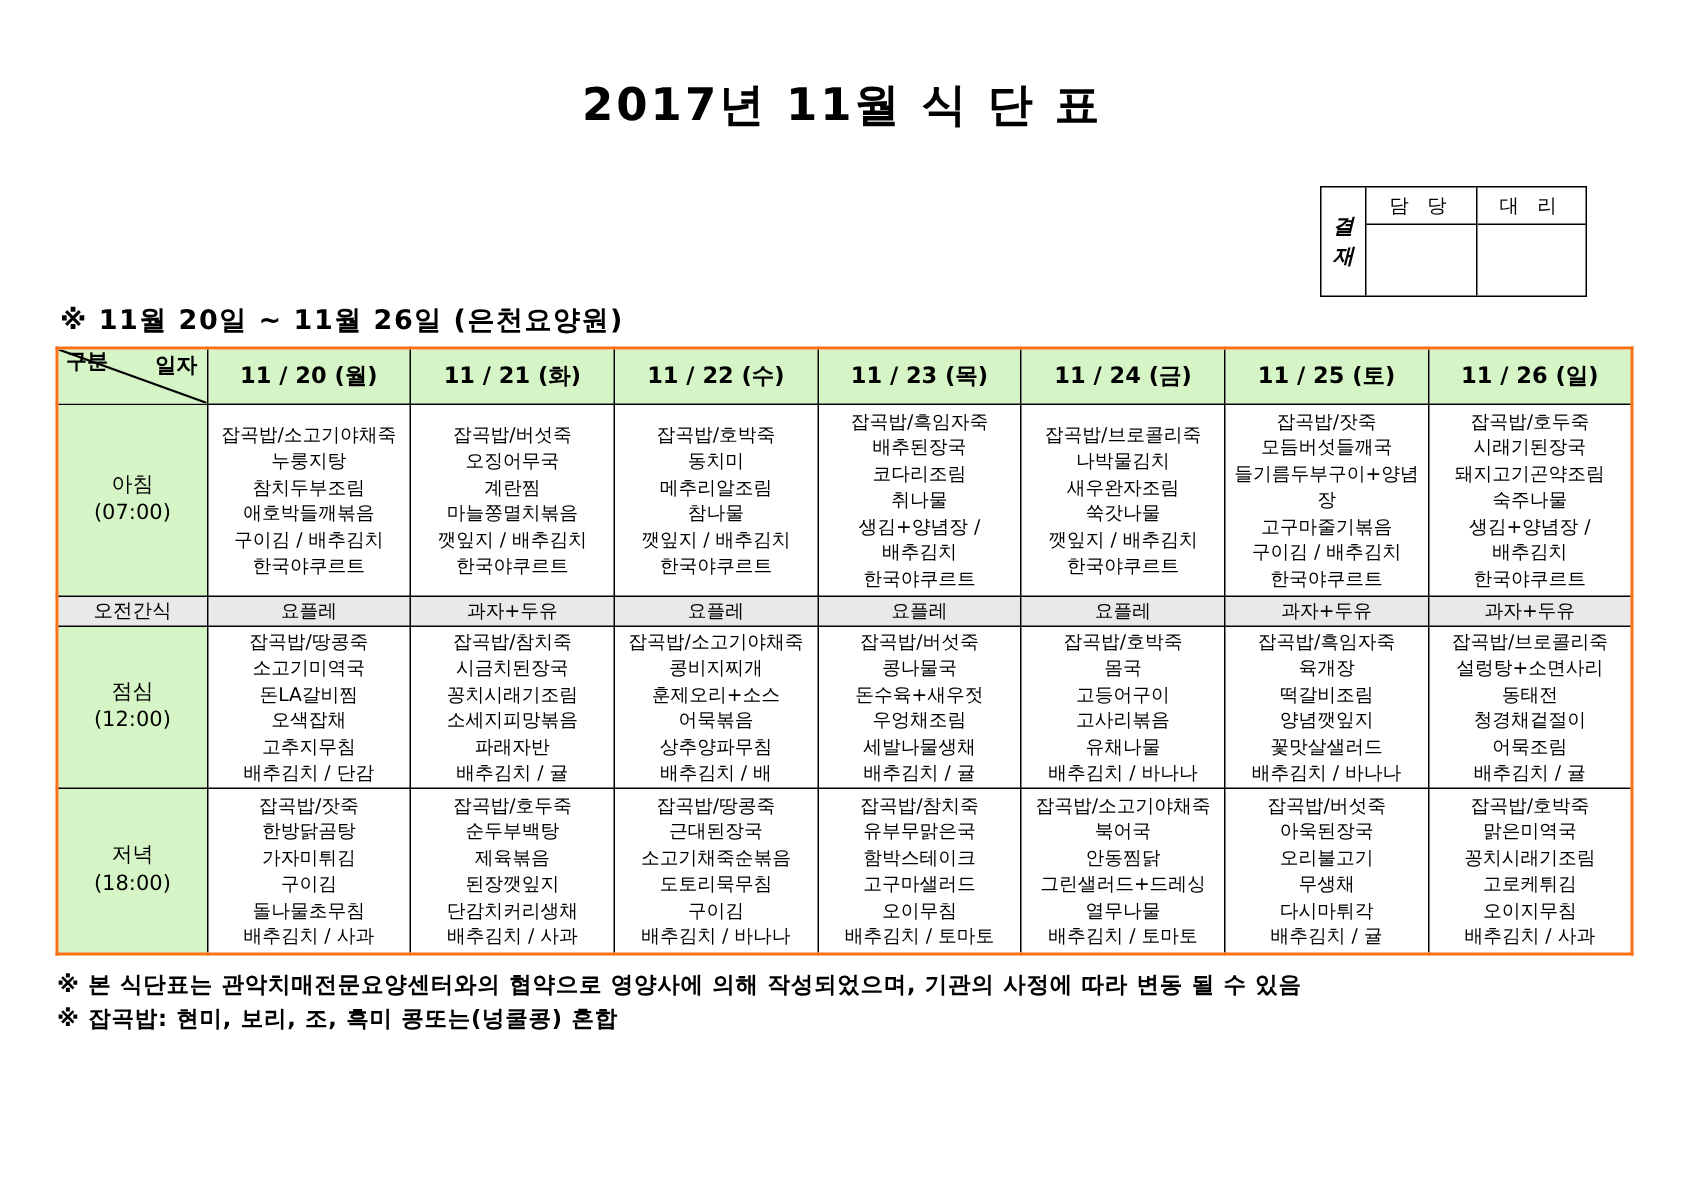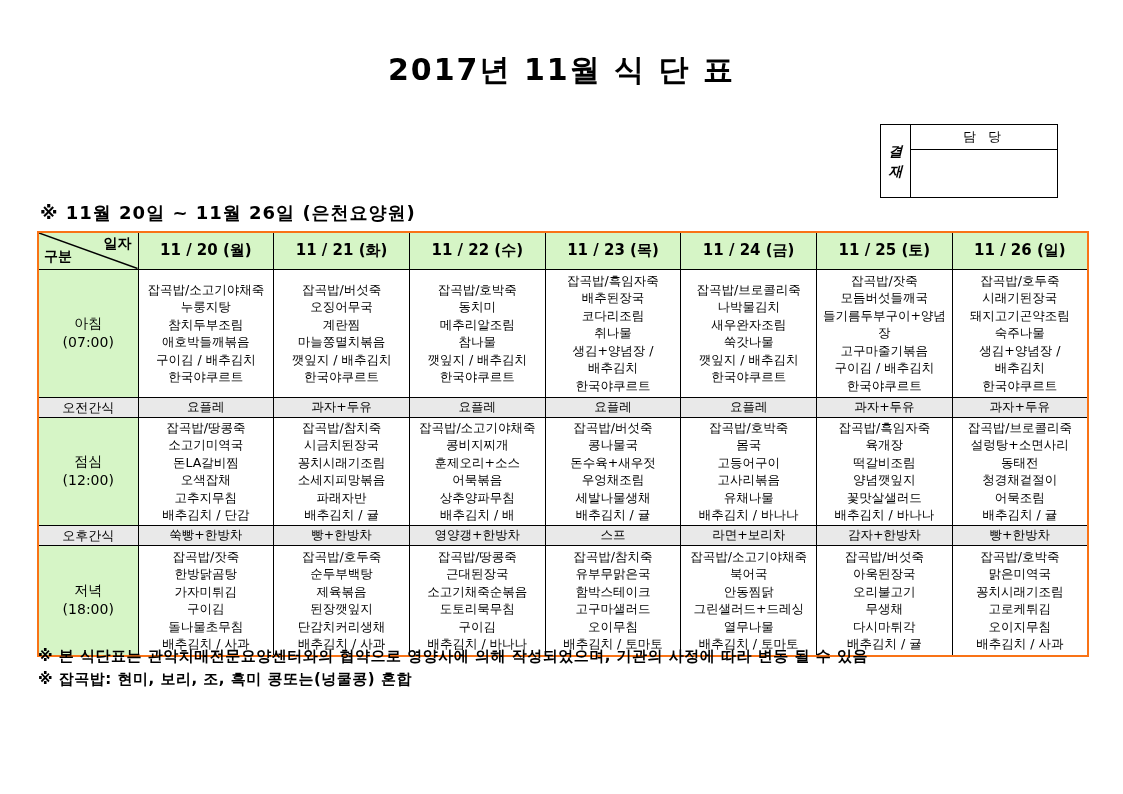--- a/index.html
+++ b/index.html
@@ -50,21 +50,21 @@
     border:1px solid #000; text-align:center; vertical-align:middle;
     overflow:hidden;
   }
   .menu-table thead th{
     background:var(--green,#d6f5c6);
     height:37px; font-size:15px; font-weight:bold;
   }
   .corner{ position:relative; padding:0; }
   .corner svg{ position:absolute; left:0; top:0; width:100%; height:100%; display:block; }
   .corner-top{ position:absolute; top:2px; right:6px; font-size:14px; font-weight:bold; }
-  .corner-bottom{ position:absolute; bottom:3px; left:5px; font-size:14px; font-weight:bold; }
+  .corner-bottom{ position:absolute; bottom:19px; left:5px; font-size:14px; font-weight:bold; }
 
   .row-label{
     background:var(--green,#d6f5c6);
     font-size:14px; font-weight:normal; line-height:19px;
   }
   .menu-table td{ font-size:12.5px; line-height:17.5px; padding:1px 0; }
   tr.breakfast{ height:128px; }
   tr.lunch{ height:106px; }
   tr.dinner{ height:111px; }
   tr.snack{ height:19px; background:var(--gray,#e9e9e9); }
@@ -78,20 +78,24 @@
 </style>
 </head>
 <body>
 
 <div class="title">2017년 11월 식 단 표</div>
 
 <div class="approval">
   <div class="approval-stamp">결재</div>
   <div class="approval-col">
     <div class="approval-col-header">담 당</div>
+    <div class="approval-col-body"></div>
+  </div>
+  <div class="approval-col">
+    <div class="approval-col-header">대 리</div>
     <div class="approval-col-body"></div>
   </div>
 </div>
 
 <div class="subtitle">※ 11월 20일 ~ 11월 26일 (은천요양원)</div>
 
 <table class="menu-table">
   <colgroup>
     <col style="width:100px">
     <col span="7">
@@ -248,32 +252,20 @@
         </td>
         <td>
           <div class="menu-line">잡곡밥/브로콜리죽</div>
           <div class="menu-line">설렁탕+소면사리</div>
           <div class="menu-line">동태전</div>
           <div class="menu-line">청경채겉절이</div>
           <div class="menu-line">어묵조림</div>
           <div class="menu-line">배추김치 / 귤</div>
         </td>
       </tr>
-      <tr class="snack pm-snack">
-        <th class="row-label">
-          <div>오후간식</div>
-        </th>
-        <td>쑥빵+한방차</td>
-        <td>빵+한방차</td>
-        <td>영양갱+한방차</td>
-        <td>스프</td>
-        <td>라면+보리차</td>
-        <td>감자+한방차</td>
-        <td>빵+한방차</td>
-      </tr>
       <tr class="dinner">
         <th class="row-label">
           <div>저녁</div>
           <div>(18:00)</div>
         </th>
         <td>
           <div class="menu-line">잡곡밥/잣죽</div>
           <div class="menu-line">한방닭곰탕</div>
           <div class="menu-line">가자미튀김</div>
           <div class="menu-line">구이김</div>

